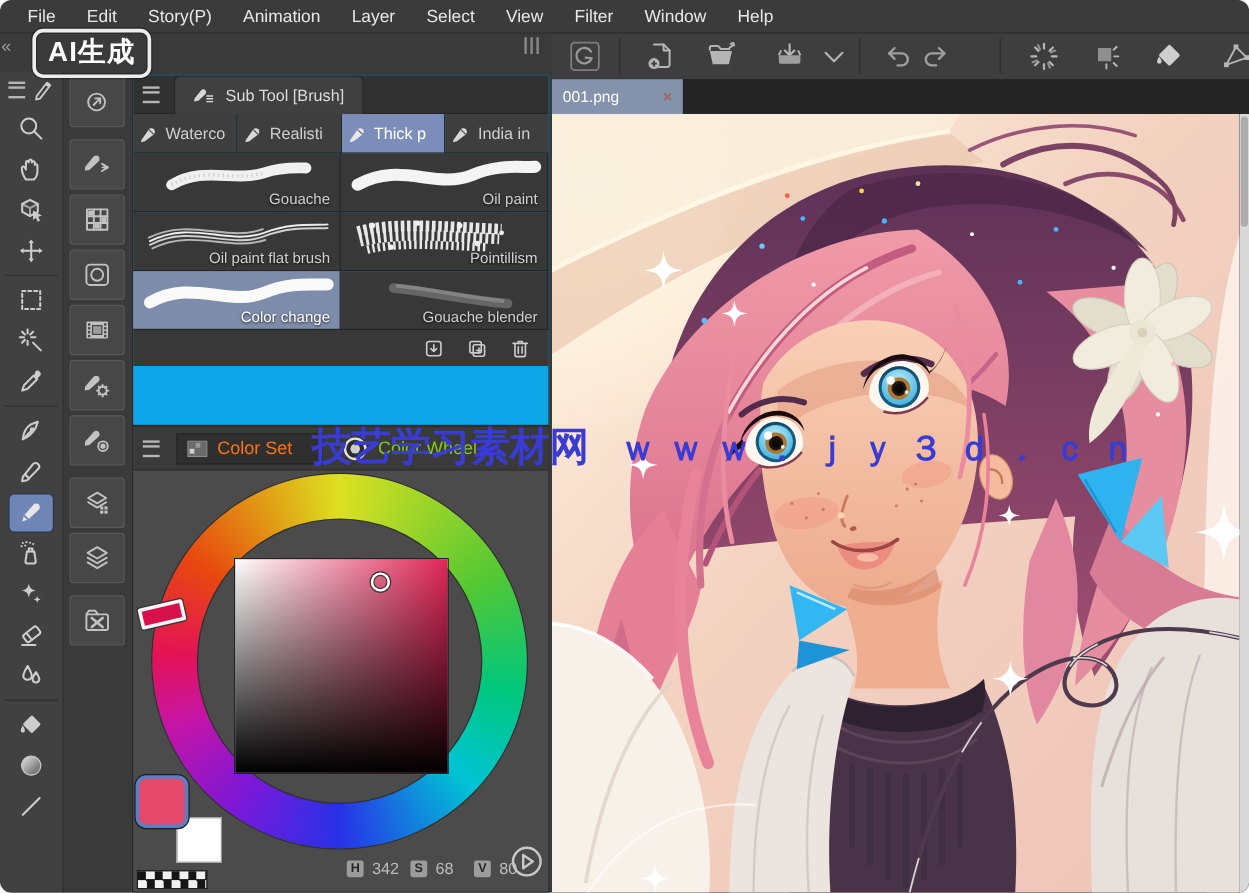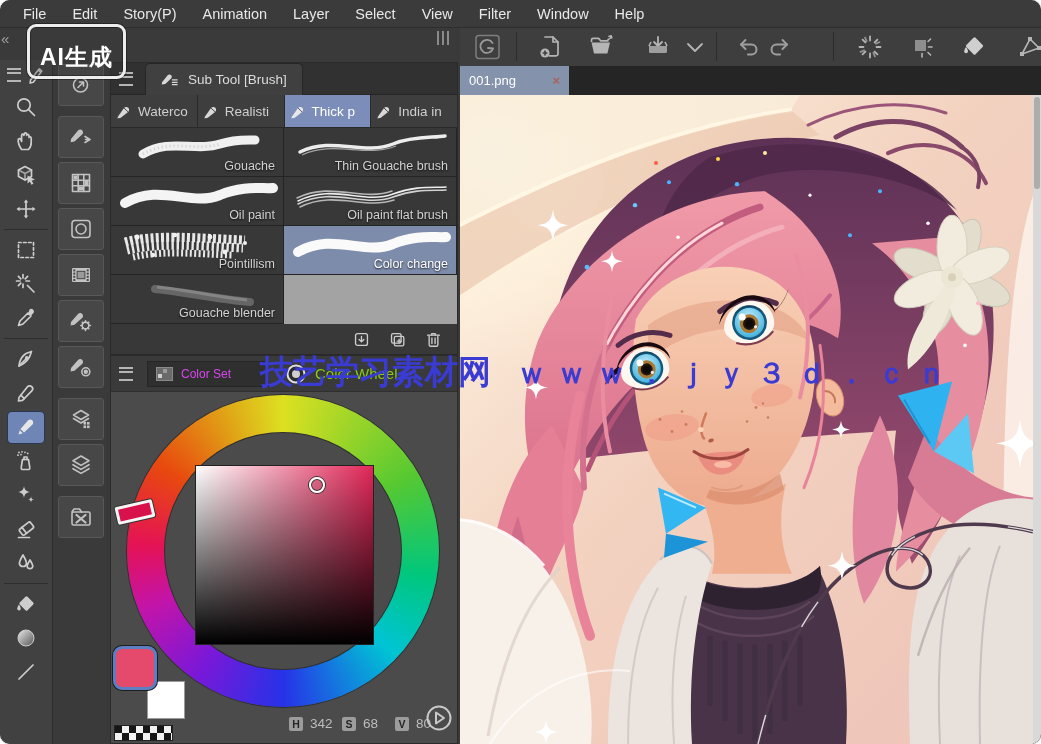--- a/index.html
+++ b/index.html
@@ -2,21 +2,21 @@
 <html><head>
 <meta charset="utf-8">
 <style>
   html,body{margin:0;padding:0;background:#ffffff;}
   .app{position:relative;width:1041px;height:744px;background:#3a3a3a;font-family:"Liberation Sans",sans-serif;overflow:hidden;border-radius:10px;outline:1px solid #e0e0e0;}
   svg{display:block;}
   
   .menubar{position:absolute;left:0;top:0;right:0;height:27px;background:#3b3b3b;border-bottom:1px solid #2d2d2d;display:flex;align-items:center;padding-left:10px;z-index:5;}
   .menu-item{color:#e8e8e8;font-size:14.5px;padding:0 13px;height:100%;display:flex;align-items:center;}
   
-  .ai-badge{position:absolute;left:27px;top:24px;z-index:80;border:3px solid #ededed;border-radius:9px;color:#ffffff;font-size:23px;font-weight:bold;padding:15px 10px 3px;letter-spacing:1px;background:rgba(58,58,58,.25);box-shadow:0 0 0 1px rgba(0,0,0,.35), inset 0 0 0 1px rgba(0,0,0,.3);}
+  .ai-badge{position:absolute;left:27px;top:24px;z-index:80;border:3px solid #ededed;border-radius:9px;color:#ffffff;font-size:23px;font-weight:bold;padding:1px 10px 3px;letter-spacing:1px;background:rgba(58,58,58,.25);box-shadow:0 0 0 1px rgba(0,0,0,.35), inset 0 0 0 1px rgba(0,0,0,.3);}
   .collapse{position:absolute;left:1px;top:30px;color:#a0a0a0;font-size:15px;z-index:6;}
   .grip{position:absolute;left:437px;top:31px;display:flex;gap:3px;z-index:6;}
   .grip i{width:2px;height:14px;background:#8a8a8a;}
   .watermark{position:absolute;left:260px;top:350px;z-index:90;display:flex;align-items:baseline;white-space:nowrap;pointer-events:none;color:#3a3bd2;}
   .wm-site{font-size:33px;font-weight:bold;}
   .wm-url{font-size:29px;font-weight:bold;letter-spacing:11px;margin-left:26px;}
   
   .left-toolbar{position:absolute;left:0;top:60px;width:52px;bottom:0;background:#414141;border-right:1px solid #2c2c2c;display:flex;flex-direction:column;align-items:center;z-index:4;}
   .lt-head{width:100%;height:30px;display:flex;align-items:center;justify-content:space-between;padding:0 7px;box-sizing:border-box;}
   .hamb{width:14px;height:10px;border-top:2px solid #b5b5b5;border-bottom:2px solid #b5b5b5;position:relative;}
@@ -24,21 +24,21 @@
   .tool{width:36px;height:31px;display:flex;align-items:center;justify-content:center;border-radius:4px;margin:1.5px 0;}
   .tool.selected{background:#6f85b5;box-shadow:0 0 0 1px #2b3752;}
   .lt-sep{width:44px;border-top:1px solid #2e2e2e;margin:3px 0;}
   .icon-stroke{stroke:#cdcdcd;fill:none;stroke-width:1.7;stroke-linecap:round;stroke-linejoin:round;}
   
   .panel-strip{position:absolute;left:53px;top:60px;width:56px;bottom:0;background:#3a3a3a;display:flex;flex-direction:column;align-items:center;padding-top:4px;z-index:4;}
   .p2{width:46px;height:42px;background:#474747;border:1px solid #585858;border-radius:3px;display:flex;align-items:center;justify-content:center;margin-bottom:4px;box-sizing:border-box;}
   .gap8{margin-bottom:10px;}
   .p2-stroke{stroke:#c2c2c2;fill:none;stroke-width:1.6;stroke-linecap:round;stroke-linejoin:round;}
   
-  .subtool{position:absolute;left:110px;top:62px;width:348px;height:293px;background:#a3a3a3;border:1px solid #2a2a2a;box-sizing:border-box;z-index:5;}
+  .subtool{position:absolute;left:110px;top:62px;width:348px;height:293px;background:#0ea5e9;border:1px solid #2a2a2a;box-sizing:border-box;z-index:5;}
   .st-head{height:31px;background:#313131;display:flex;align-items:center;border-bottom:1px solid #262626;}
   .st-hamb{margin-left:8px;}
   .st-tabcap{margin-left:12px;height:100%;display:flex;align-items:center;gap:8px;background:#404040;padding:0 15px;border:1px solid #262626;border-bottom:none;border-radius:5px 5px 0 0;}
   .st-title{color:#dcdcdc;font-size:13.5px;}
   .st-tabs{height:33px;display:flex;}
   .st-tab{flex:1;display:flex;align-items:center;gap:5px;padding:0 5px;background:#3e3e3e;border-right:1px solid #292929;border-bottom:1px solid #292929;overflow:hidden;white-space:nowrap;}
   .st-tab:last-child{border-right:none;}
   .st-tab span{color:#cfcfcf;font-size:13.5px;}
   .st-tab.selected{background:#7b8db8;}
   .st-tab.selected span{color:#ffffff;}
@@ -46,21 +46,21 @@
   .bcell{position:relative;background:#383838;border-right:1px solid #242424;border-bottom:1px solid #242424;}
   .bcell.selected{background:#7e8cab;}
   .bcell svg{position:absolute;left:4px;top:2px;}
   .bname{position:absolute;right:8px;bottom:3px;font-size:12.5px;color:#d2d2d2;text-shadow:0 1px 2px rgba(0,0,0,.8);}
   .bcell.selected .bname{color:#ffffff;}
   .st-foot{height:30px;display:flex;align-items:center;justify-content:flex-end;gap:17px;padding-right:14px;background:#383838;}
   
   .colorpanel{position:absolute;left:110px;top:355px;width:348px;height:389px;background:#4b4b4b;border:1px solid #2a2a2a;box-sizing:border-box;z-index:5;}
   .cp-head{height:35px;display:flex;align-items:center;background:#3a3a3a;border-bottom:1px solid #2f2f2f;}
   .cp-tab-set{margin-left:14px;width:122px;height:26px;background:#2f2f2f;border:1px solid #262626;display:flex;align-items:center;gap:8px;padding:0 8px;box-sizing:border-box;}
-  .cp-tab-set span{color:#d946ef;font-size:12px;}
+  .cp-tab-set span{color:#f97316;font-size:15px;}
   .cp-tab-wheel{display:flex;align-items:center;gap:8px;margin-left:16px;}
   .cp-tab-wheel span{color:#84cc16;font-size:15px;}
   .wheel{position:absolute;left:16px;top:39px;width:312px;height:312px;border-radius:50%;box-shadow:0 0 0 1px #2f2f2f;
     background:conic-gradient(from 0deg,#dde021,#55c832 60deg,#00c77d 100deg,#00c4d4 133deg,#2732e8 180deg,#7a18d8 215deg,#c414a8 248deg,#e41256 272deg,#e8490e 305deg,#e0a617 338deg,#dde021 360deg);}
   .wheel::after{content:'';position:absolute;inset:38px;border-radius:50%;background:#4b4b4b;box-shadow:0 0 0 1px #2f2f2f;}
   .svbox{position:absolute;left:85px;top:110px;width:177px;height:178px;box-shadow:0 0 0 1px #222;}
   .sv-cursor{position:absolute;left:198px;top:121px;width:12px;height:12px;border:2px solid #ffffff;border-radius:50%;box-shadow:0 0 0 1px #333, inset 0 0 0 1px #333;}
   .hue-cursor{position:absolute;left:5px;top:147px;width:38px;height:18px;border:3px solid #f5f5f5;border-radius:2px;transform:rotate(-13deg);box-shadow:0 0 0 1px #333;box-sizing:border-box;}
   .fg-swatch{position:absolute;left:2px;top:290px;width:44px;height:44px;border-radius:9px;border:3px solid #5c7ec2;box-shadow:0 0 0 1px #1e1e1e;box-sizing:border-box;z-index:3;}
   .bg-swatch{position:absolute;left:36px;top:325px;width:38px;height:38px;border:1px solid #9a9a9a;box-sizing:border-box;z-index:2;}
@@ -406,27 +406,20 @@
           <span>India in</span>
         </div>
     </div>
     <div class="brush-grid">
       <div class="bcell">
         <svg width="165" height="34" viewBox="0 0 165 34">
             <path d="M28,24 C55,8 80,22 105,14 C120,9 132,10 140,10" stroke="#f0f0f0" stroke-width="9" fill="none" stroke-linecap="round"></path>
             <path d="M28,24 C55,8 80,22 105,14" stroke="#b8b8b8" stroke-width="3" fill="none" stroke-dasharray="1 3" opacity=".6"></path>
           </svg>
         <span class="bname">Gouache</span>
-      </div>
-      <div class="bcell">
-        <svg width="165" height="34" viewBox="0 0 165 34">
-            <path d="M12,22 C45,6 75,26 105,14 C125,6 145,8 157,6" stroke="#ededed" stroke-width="3.5" fill="none" stroke-linecap="round"></path>
-            <path d="M14,25 C45,10 78,28 108,16" stroke="#cfcfcf" stroke-width="1.2" fill="none" opacity=".7"></path>
-          </svg>
-        <span class="bname">Thin Gouache brush</span>
       </div>
       <div class="bcell">
         <svg width="165" height="34" viewBox="0 0 165 34">
             <path d="M10,24 C45,4 75,28 105,16 C128,6 148,10 158,9" stroke="#f4f4f4" stroke-width="10" fill="none" stroke-linecap="round"></path>
           </svg>
         <span class="bname">Oil paint</span>
       </div>
       <div class="bcell">
         <svg width="165" height="34" viewBox="0 0 165 34">
             <g stroke="#ededed" stroke-width="1.6" fill="none" stroke-linecap="round">

